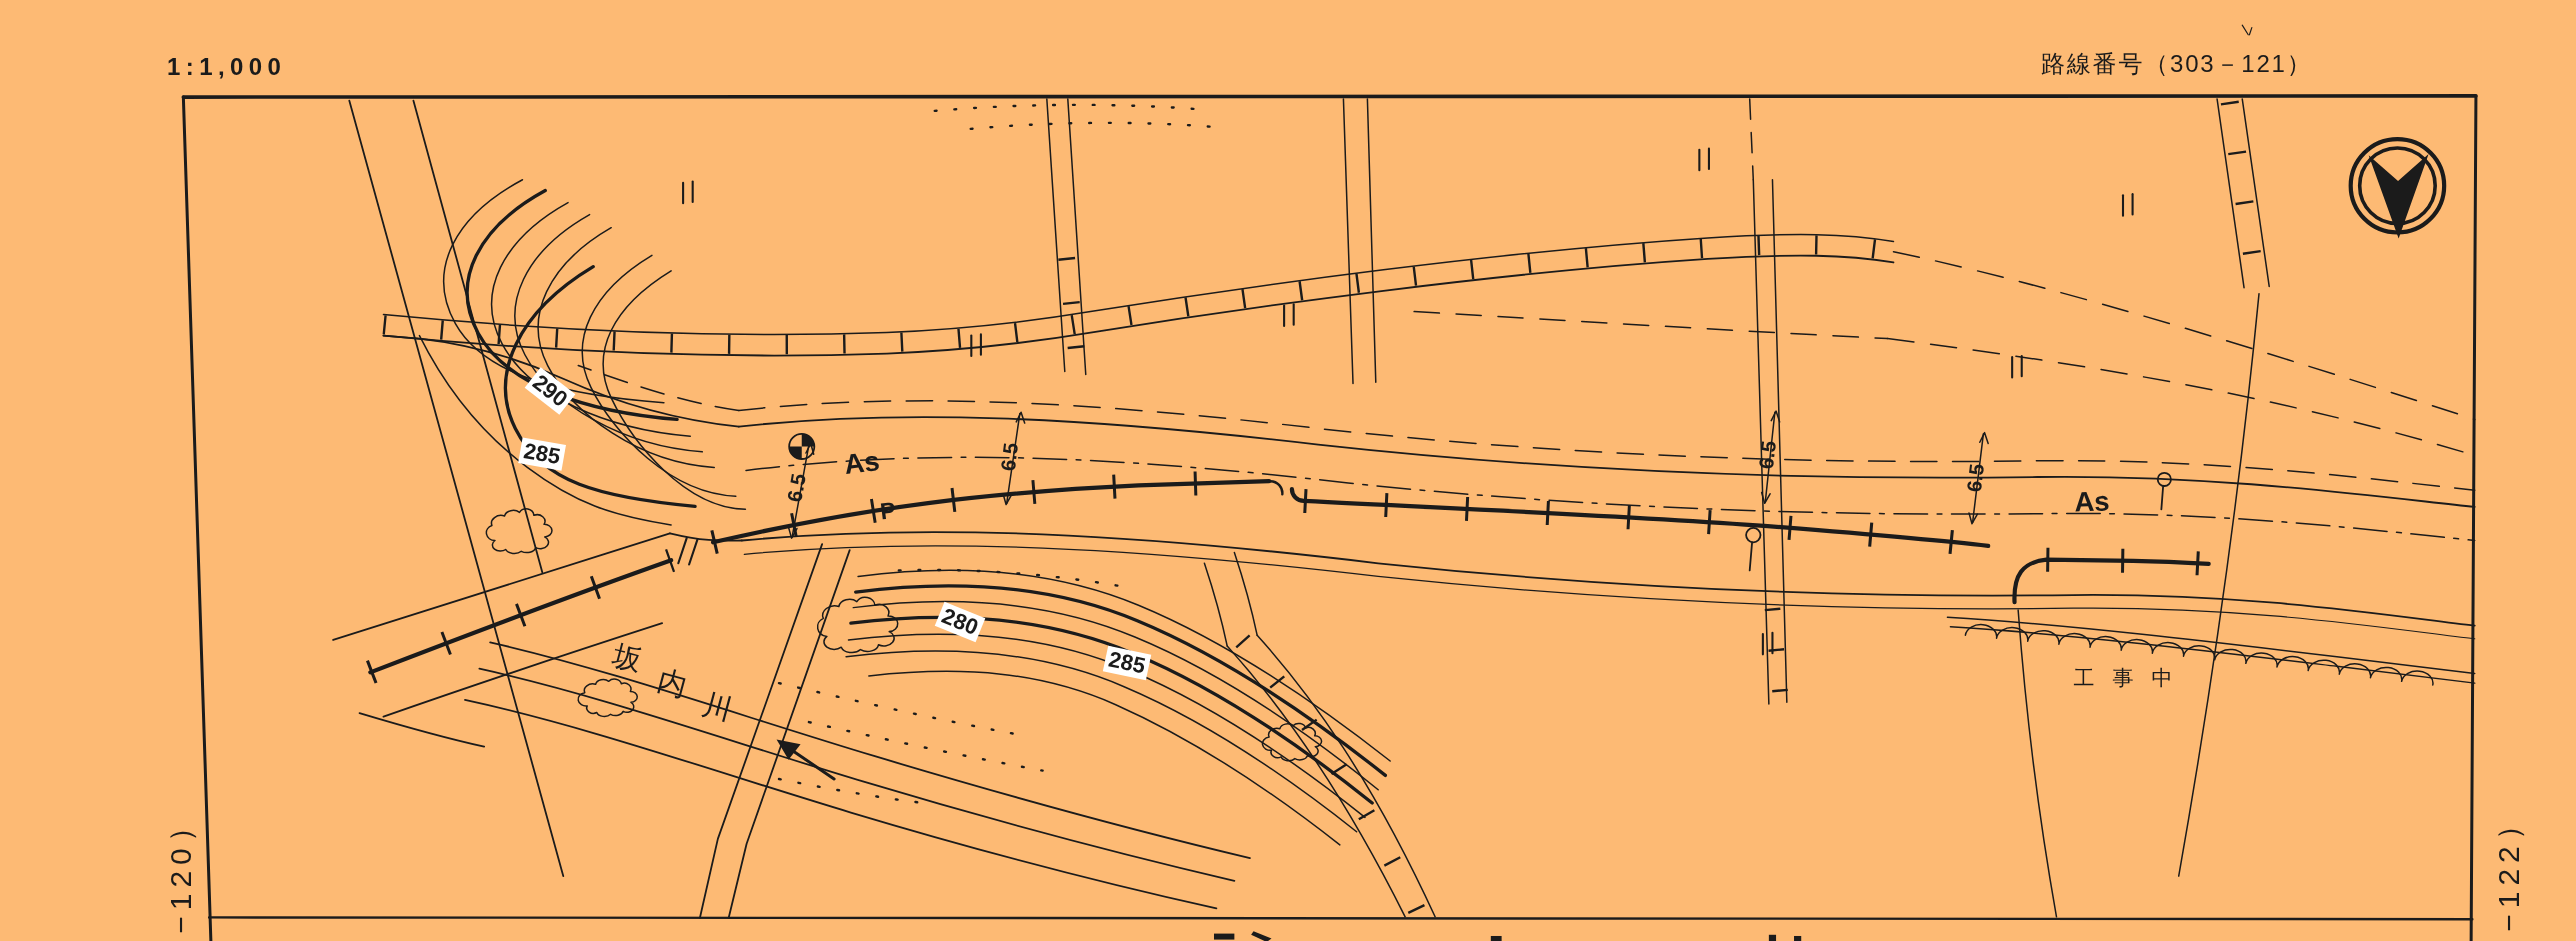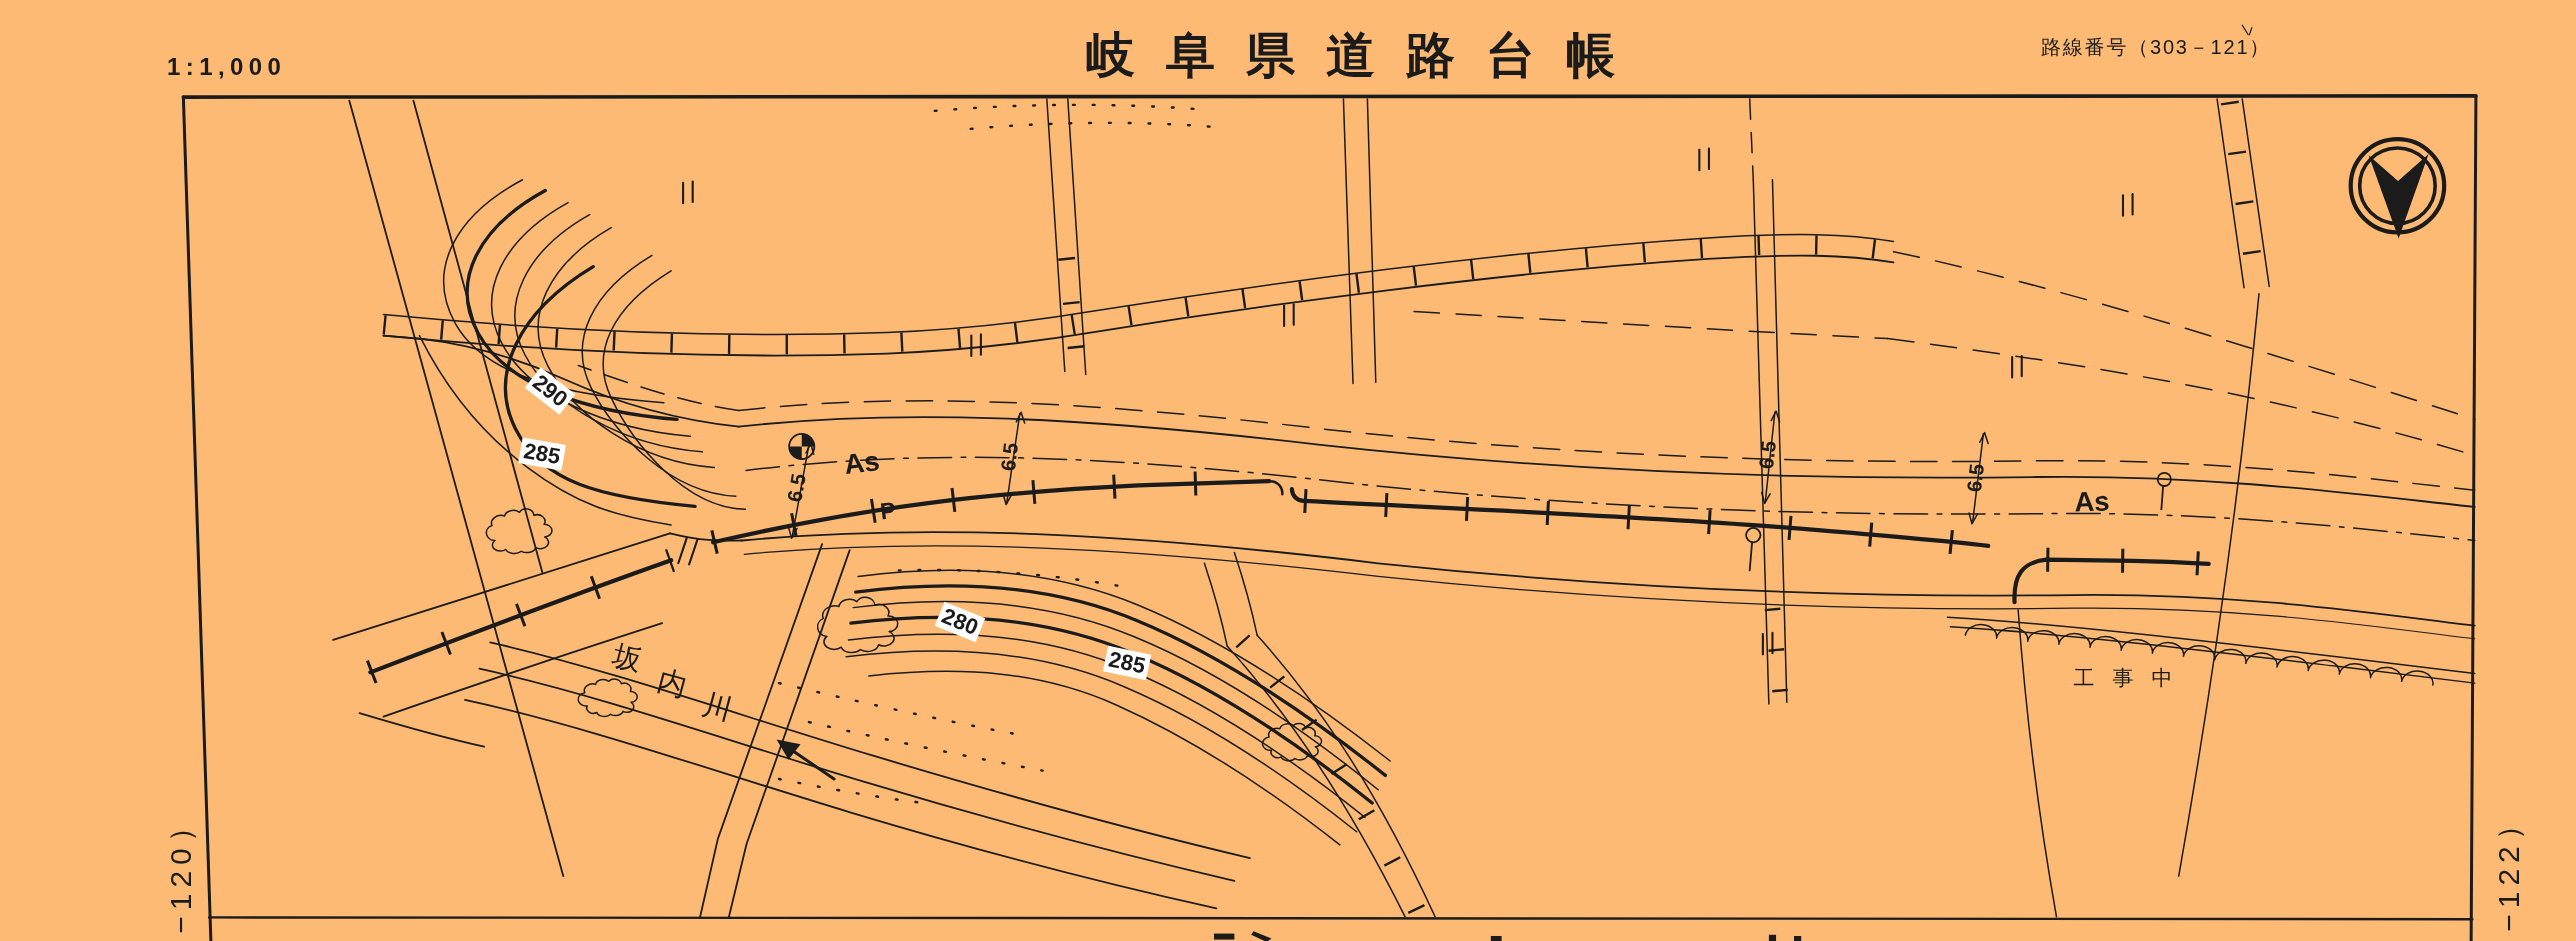--- a/index.html
+++ b/index.html
@@ -4,21 +4,21 @@
 <style>
   html,body{margin:0;padding:0;background:#e8e8e8;}
   .page{
     position:relative;width:2576px;height:942px;background:#fdba74;
     font-family:"Liberation Sans", sans-serif;color:#1b1b1b;overflow:hidden;
   }
   .map-svg{position:absolute;left:0;top:0;}
   .lbl{position:absolute;white-space:nowrap;color:#1b1b1b;}
   .scale-lbl{left:167px;top:53px;font-size:24px;letter-spacing:5.4px;font-weight:bold;}
   .title-lbl{left:1086px;top:23px;font-size:49px;font-weight:bold;letter-spacing:31px;}
-  .route-lbl{left:2041px;top:34px;font-size:20px;letter-spacing:1.8px;}
+  .route-lbl{left:2041px;top:48px;font-size:24px;letter-spacing:1.8px;}
   .sheet-ref{font-size:30px;letter-spacing:6px;}
   .sheet-ref-left{left:181px;top:870px;transform:translate(-50%,-50%) rotate(-90deg);}
   .sheet-ref-right{left:2509px;top:868px;transform:translate(-50%,-50%) rotate(-90deg);}
   .surf{font-size:27.6px;font-weight:bold;}
   .as-left{left:862px;top:463px;transform:translate(-50%,-50%) rotate(-7deg);}
   .as-right{left:2092px;top:502px;transform:translate(-50%,-50%) rotate(-2deg);}
   .p-lbl{left:888px;top:511px;font-size:23px;font-weight:bold;transform:translate(-50%,-50%) rotate(-7deg);}
   .wid{font-size:20.4px;font-weight:bold;}
   .w1{left:797px;top:488px;transform:translate(-50%,-50%) rotate(-80deg);}
   .w2{left:1010px;top:457px;transform:translate(-50%,-50%) rotate(-83deg);}
@@ -258,21 +258,20 @@
     <rect x="2994" y="1562" width="12" height="10"></rect>
   </g>
 
   <g stroke-width="2">
     <path d="M 3742,42 l 10,16"></path>
         <path d="M 3758,46 l -4,12"></path>
   </g>
 </svg>
 
 <div class="lbl scale-lbl">1:1,000</div>
-<div class="lbl title-lbl">岐阜県道路台帳</div>
 <div class="lbl route-lbl">路線番号（303－121）</div>
 
 <div class="lbl sheet-ref sheet-ref-left">−120）</div>
 <div class="lbl sheet-ref sheet-ref-right">−122）</div>
 
 <div class="lbl surf as-left">As</div>
 <div class="lbl surf as-right">As</div>
 <div class="lbl p-lbl">P</div>
 
 <div class="lbl wid w1">6.5</div>

